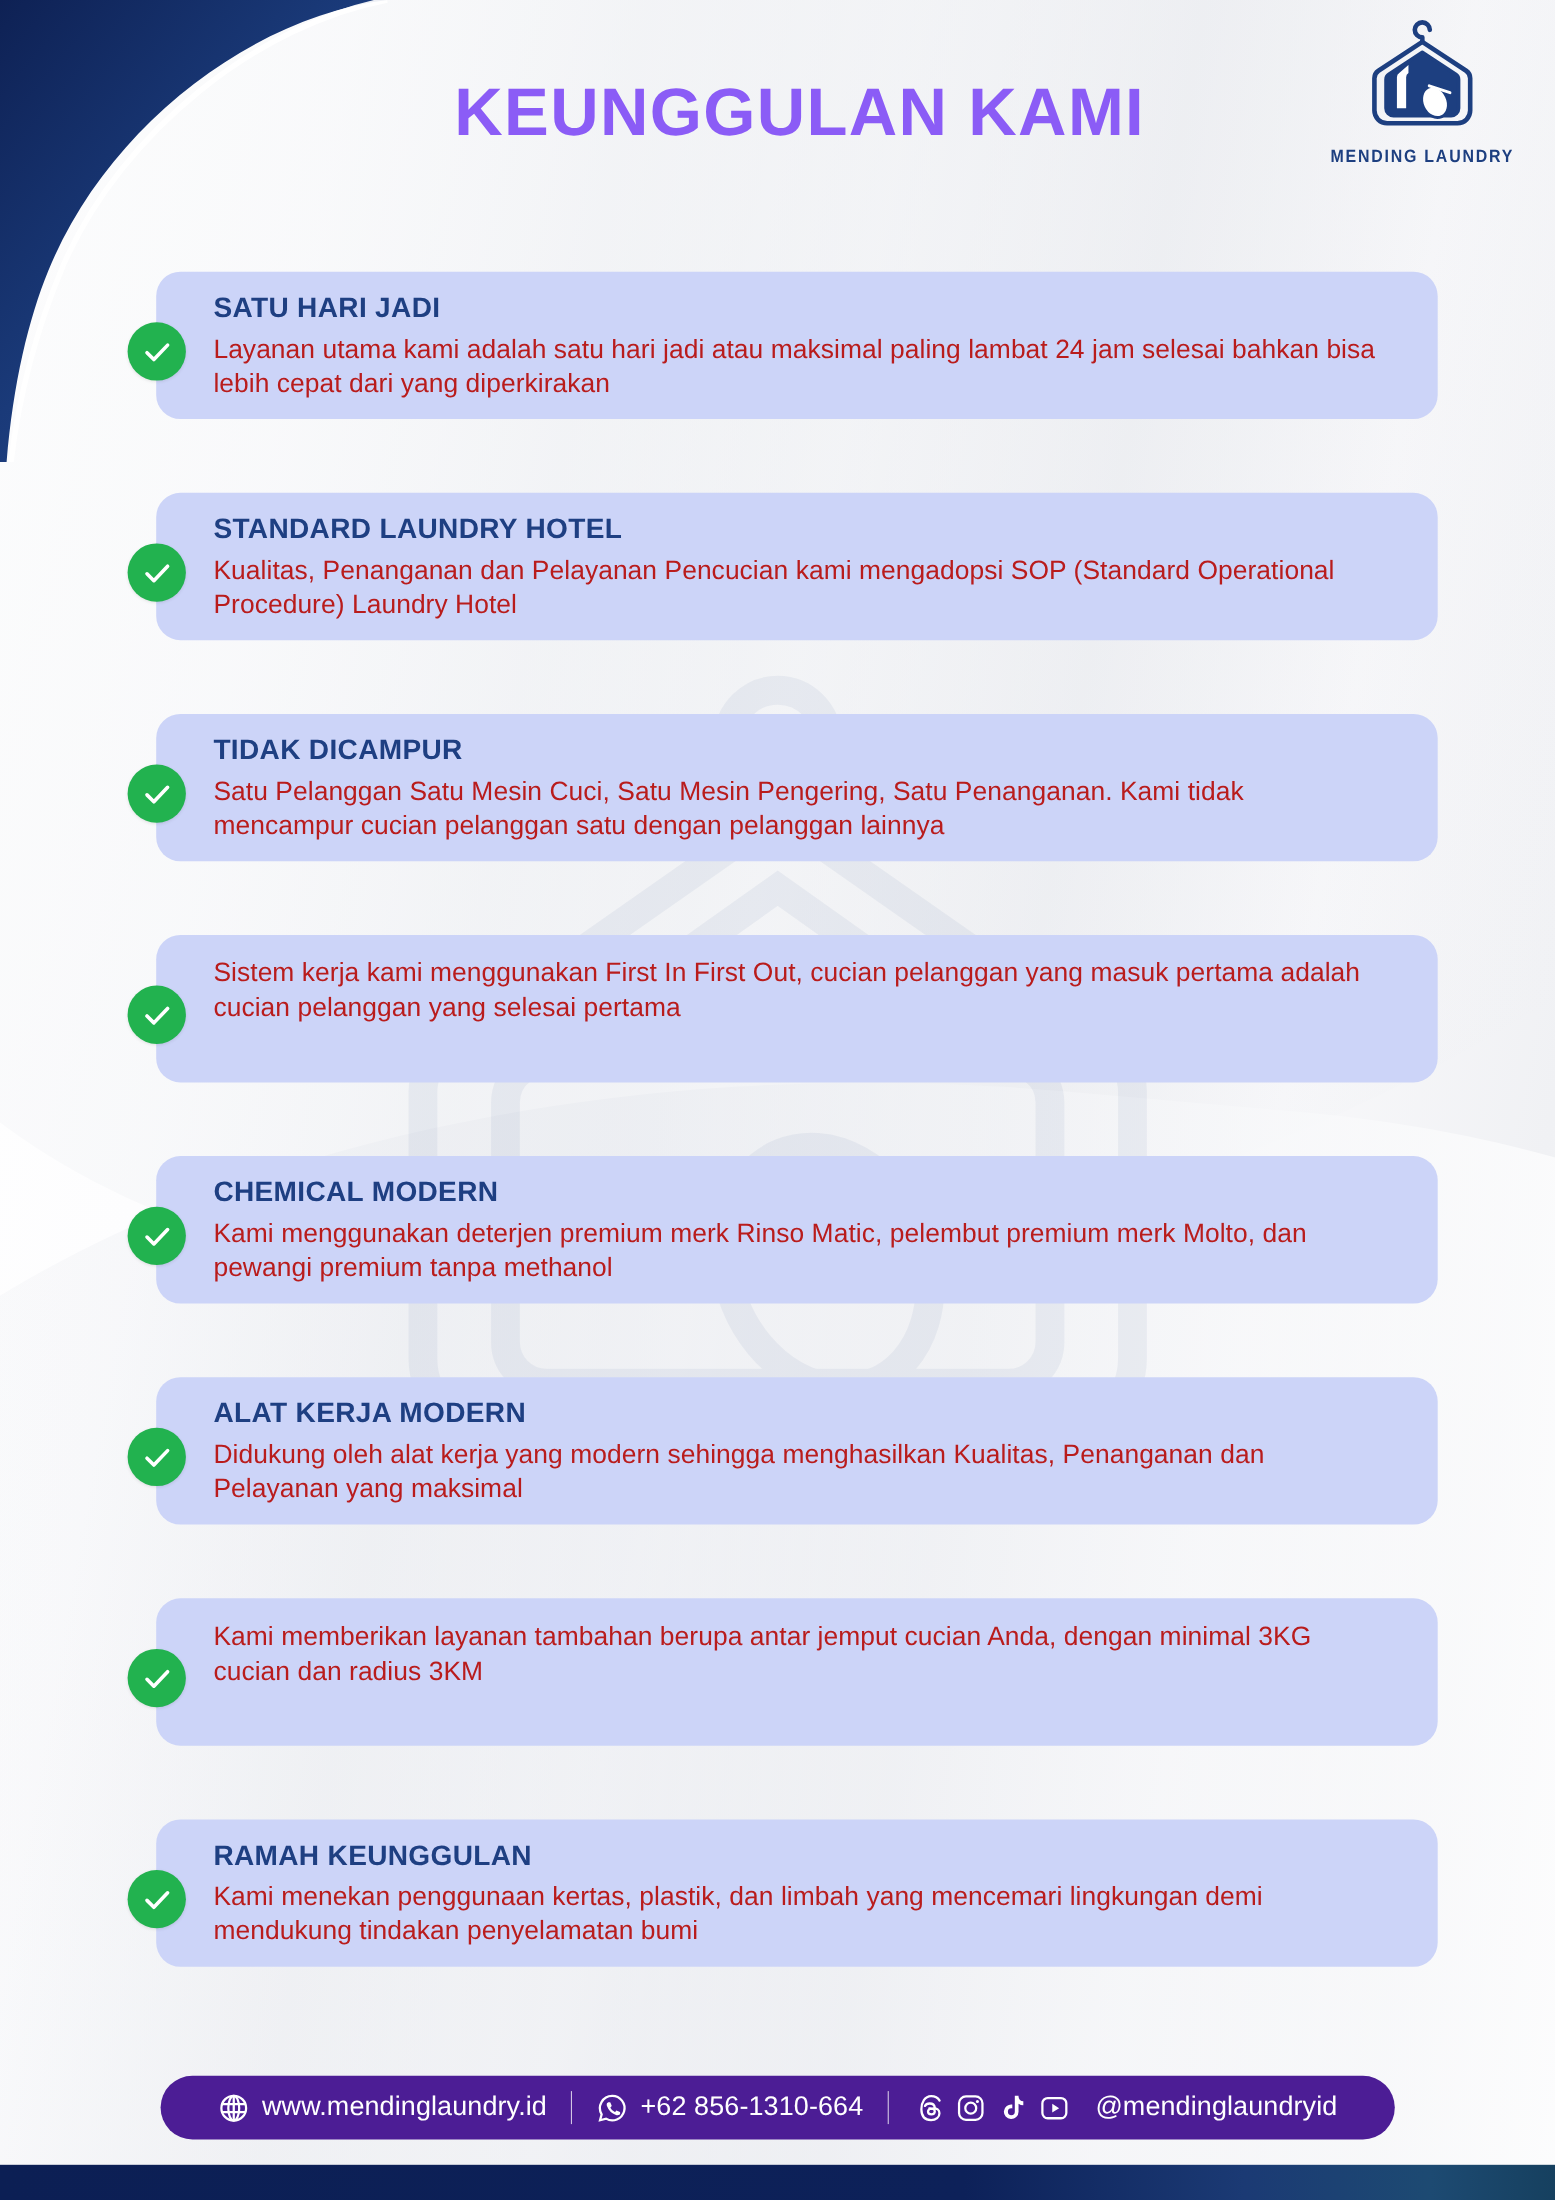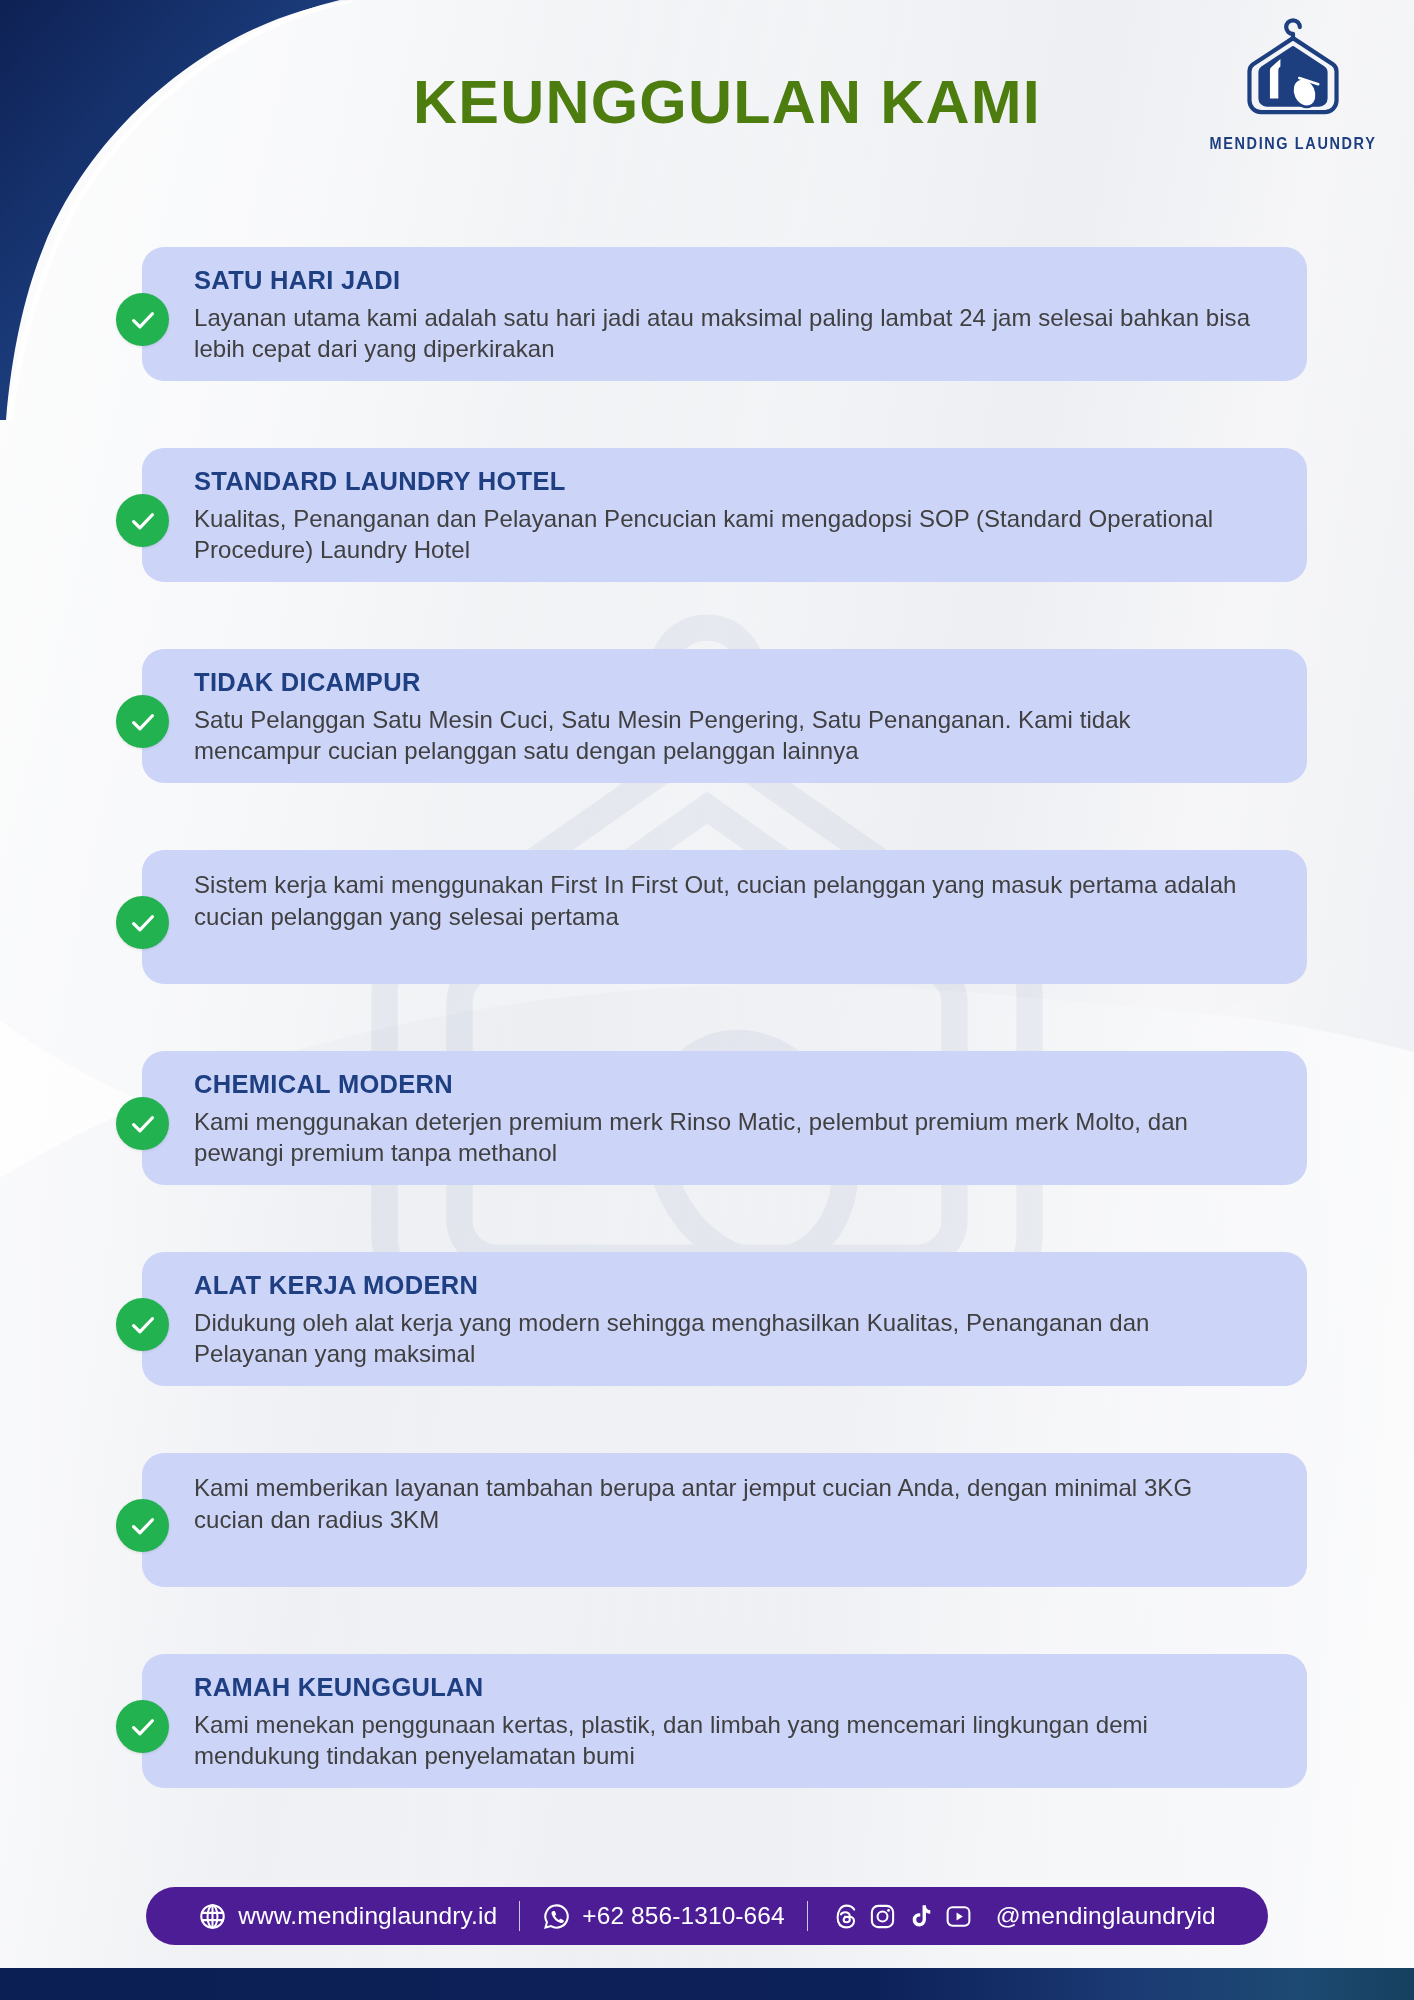--- a/index.html
+++ b/index.html
@@ -68,21 +68,21 @@
   .header {
     position:absolute; left:0; top:0; width:1414px; height:200px;
   }
   .page-title {
     position:absolute;
     left:0; right:0; top:72px;
     text-align:center;
     font-size:61px;
     font-weight:bold;
     letter-spacing:1.2px;
-    color:#4d7c0f;
+    color:#8b5cf6;
     line-height:1;
     padding-left:40px;
   }
 
   .logo-wrap {
     position:absolute;
     right:36px; top:14px;
     width:170px;
     text-align:center;
     color:#1d3f80;
@@ -122,21 +122,21 @@
   .feature-title {
     font-size:25.5px;
     font-weight:bold;
     color:#1e3f82;
     letter-spacing:.3px;
     line-height:1.12;
     margin-bottom:7px;
   }
   .feature-desc {
     font-size:24px;
-    color:#404040;
+    color:#b91c1c;
     line-height:1.33;
     letter-spacing:.05px;
     max-width:1060px;
   }
   .check-badge {
     position:absolute;
     left:116px;
     top:52px;
     width:53px; height:53px;
     border-radius:50%;

